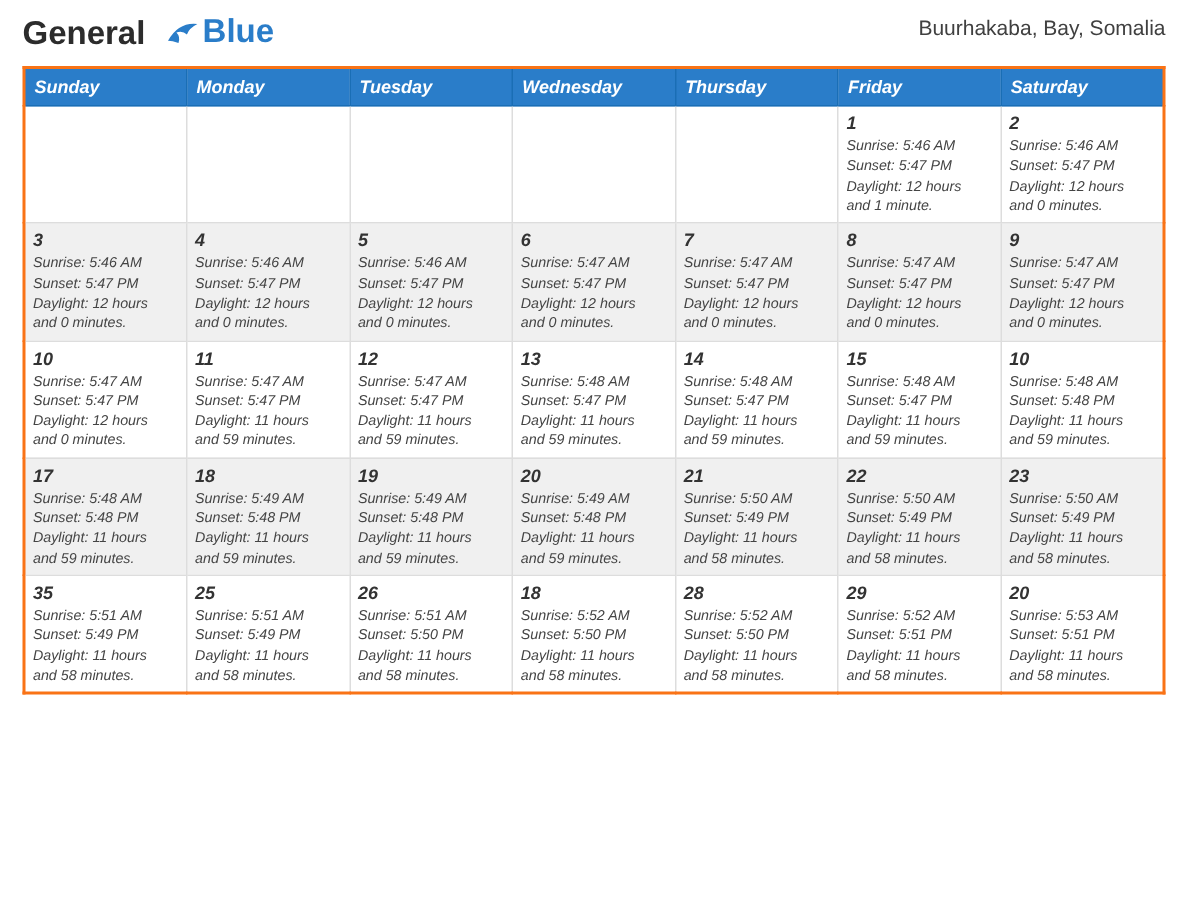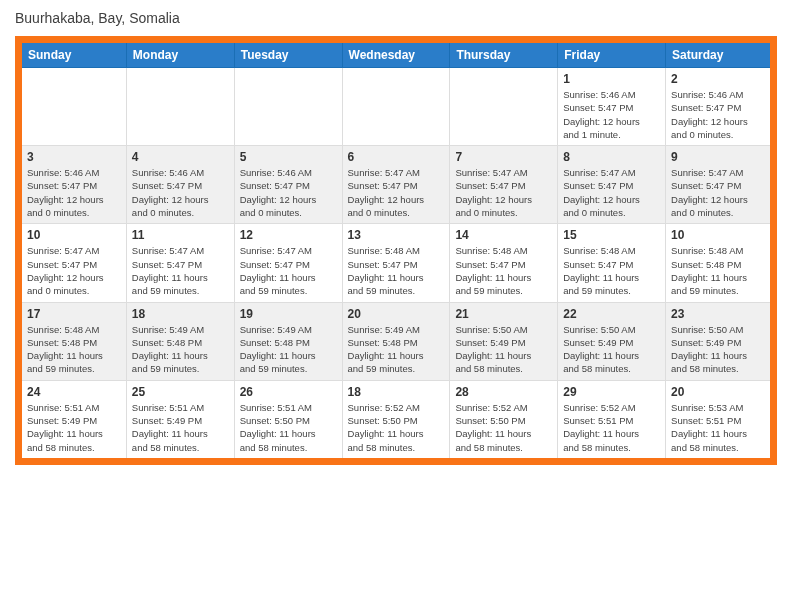--- a/index.html
+++ b/index.html
@@ -32,21 +32,22 @@
       font-weight: normal;
       color: #2c2c2c;
     }
     .location {
       font-size: 14px;
       color: #404040;
     }
     .calendar {
       width: 100%;
       border-collapse: collapse;
-      border: 7px solid #f97316;
+      border: 2px solid #f97316;
+      font-style: italic;
     }
     .calendar th {
       background-color: #2a7dc9;
       color: #fff;
       font-size: 12px;
       font-weight: bold;
       padding: 5px 6px;
       text-align: left;
       border: 1px solid #1a6eb5;
     }
@@ -82,20 +83,33 @@
     }
     .empty-cell {
       background: #fff !important;
     }
   </style>
 </head>
 <body>
 
 <div class="container">
   <div class="header">
+    <div class="logo">
+      <div>
+        <div style="display:flex;align-items:center;">
+          <div style="font-size:22px;font-weight:bold;color:#2c2c2c;line-height:1.1;">
+            <span style="color:#2c2c2c;">General</span>
+            <svg width="28" height="20" viewBox="0 0 40 28" style="display:inline-block;vertical-align:middle;margin-left:2px;">
+              <path d="M10,20 Q20,2 38,4 Q30,8 28,14 Q24,10 18,12 Q22,16 20,22 Q14,20 10,20Z" fill="#2a7dc9"></path>
+            </svg>
+          </div>
+          <div style="font-size:22px;font-weight:bold;color:#2a7dc9;margin-top:-2px;margin-left:2px;">Blue</div>
+        </div>
+      </div>
+    </div>
     <div class="title-block">
       <div class="location">Buurhakaba, Bay, Somalia</div>
     </div>
   </div>
 
   <table class="calendar">
     <thead>
       <tr>
       <th>Sunday</th>
           <th>Monday</th>
@@ -276,21 +290,21 @@
           <td>
             <span class="day-num">23</span>
             <div class="day-info" style="white-space: pre-line;">Sunrise: 5:50 AM
 Sunset: 5:49 PM
 Daylight: 11 hours
 and 58 minutes.</div>
           </td>
         </tr>
         <tr class="row-odd">
           <td>
-            <span class="day-num">24</span>
+            <span class="day-num">35</span>
             <div class="day-info" style="white-space: pre-line;">Sunrise: 5:51 AM
 Sunset: 5:49 PM
 Daylight: 11 hours
 and 58 minutes.</div>
           </td>
           <td>
             <span class="day-num">25</span>
             <div class="day-info" style="white-space: pre-line;">Sunrise: 5:51 AM
 Sunset: 5:49 PM
 Daylight: 11 hours

